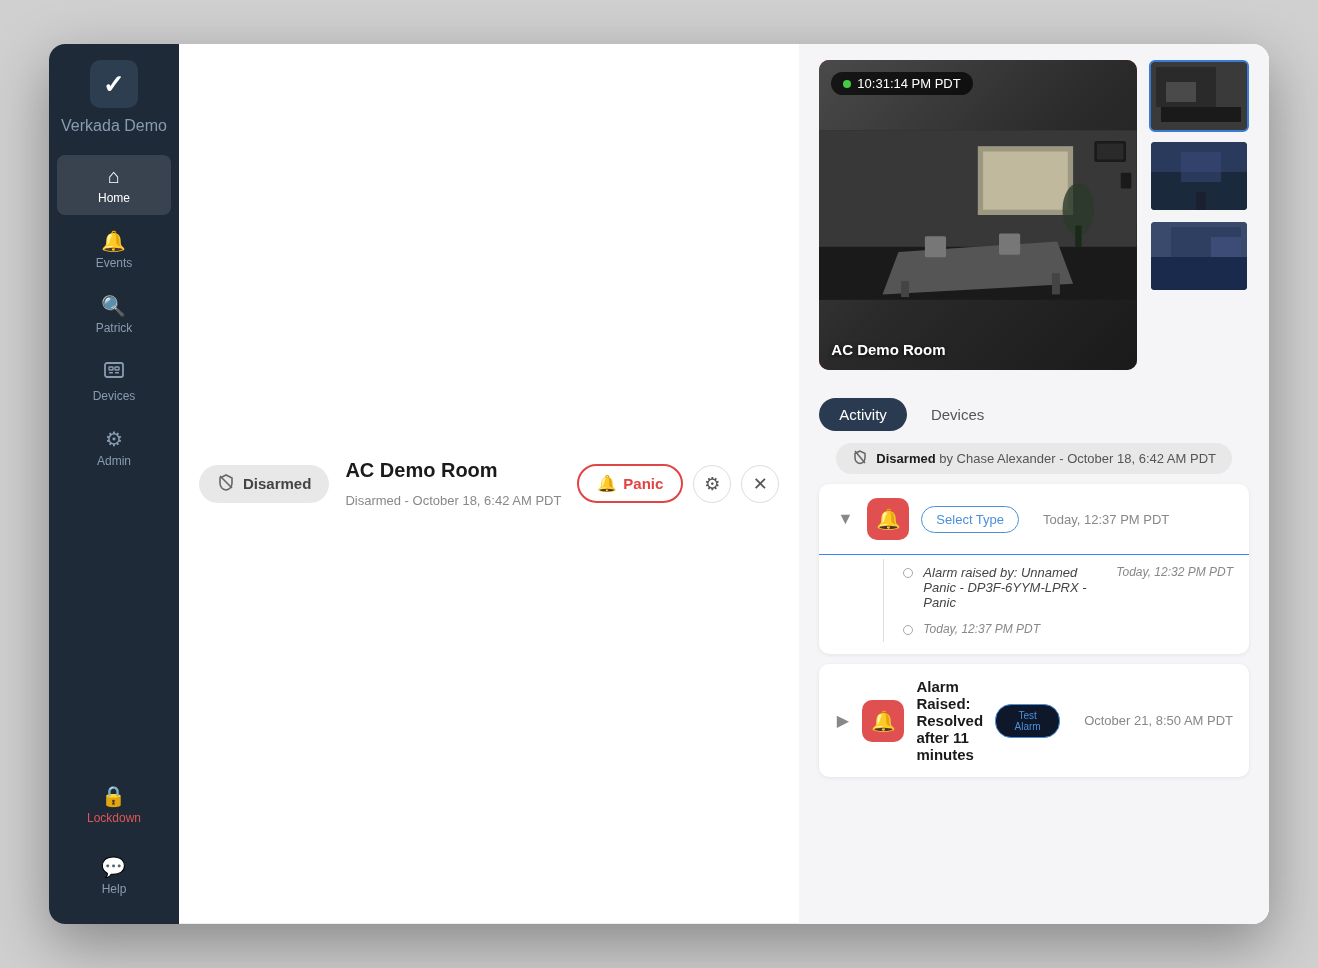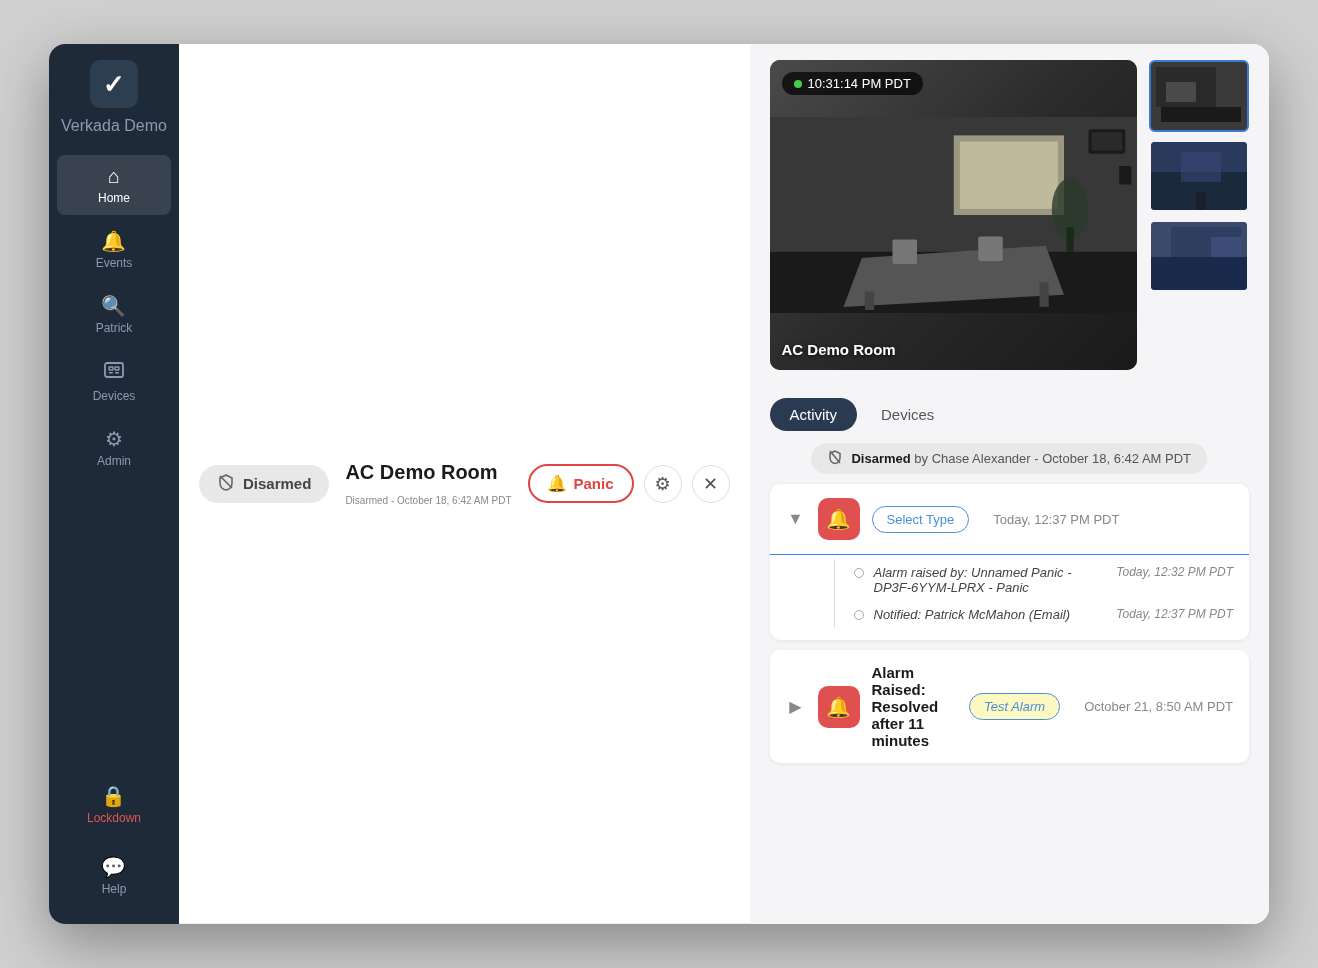--- a/index.html
+++ b/index.html
@@ -101,21 +101,21 @@
       display: flex;
       align-items: center;
       gap: 8px;
       font-weight: 600;
       font-size: 15px;
       color: #444;
     }
     .disarmed-badge .shield-icon { font-size: 16px; color: #666; }
     .header-title-block { flex: 1; }
     .header-title { font-size: 20px; font-weight: 700; color: #1a1a1a; }
-    .header-subtitle { font-size: 10px; color: #888; margin-top: 11px; }
+    .header-subtitle { font-size: 13px; color: #888; margin-top: 11px; }
     .header-actions { display: flex; align-items: center; gap: 10px; }
     .panic-btn {
       background: white;
       border: 2px solid #e04444;
       color: #e04444;
       border-radius: 20px;
       padding: 8px 18px;
       font-weight: 700;
       font-size: 15px;
       cursor: pointer;
@@ -336,28 +336,27 @@
     .select-type-btn {
       background: white;
       border: 1.5px solid #4a90d9;
       color: #4a90d9;
       border-radius: 16px;
       padding: 5px 14px;
       font-size: 13px;
       cursor: pointer;
     }
     .test-alarm-btn {
-      background: #fef9c3;
+      background: #0f172a;
       border: 1.5px solid #4a90d9;
       color: #4a90d9;
       border-radius: 16px;
       padding: 5px 14px;
-      font-size: 13px;
-      cursor: pointer;
-      font-style: italic;
+      font-size: 10px;
+      cursor: pointer;
     }
     .alarm-time {
       font-size: 13px;
       color: #888;
       margin-left: 12px;
       white-space: nowrap;
     }
     
     .alarm-details {
       border-top: 1px solid #3b82f6;
@@ -587,21 +586,20 @@
           </div>
 
           <div class="alarm-details">
             <div class="detail-row">
               <div class="detail-dot"></div>
               <span class="detail-text">Alarm raised by: Unnamed Panic - DP3F-6YYM-LPRX - Panic</span>
               <span class="detail-time">Today, 12:32 PM PDT</span>
             </div>
             <div class="detail-row">
               <div class="detail-dot"></div>
-              <span class="detail-text">Notified: Patrick McMahon (Email)</span>
               <span class="detail-time">Today, 12:37 PM PDT</span>
             </div>
           </div>
         </div>
 
         <div class="alarm-card">
           <div class="alarm-header-row">
             <span class="alarm-expand">▶</span>
             <div class="alarm-icon-wrap">
               <span class="alarm-bell">🔔</span>

